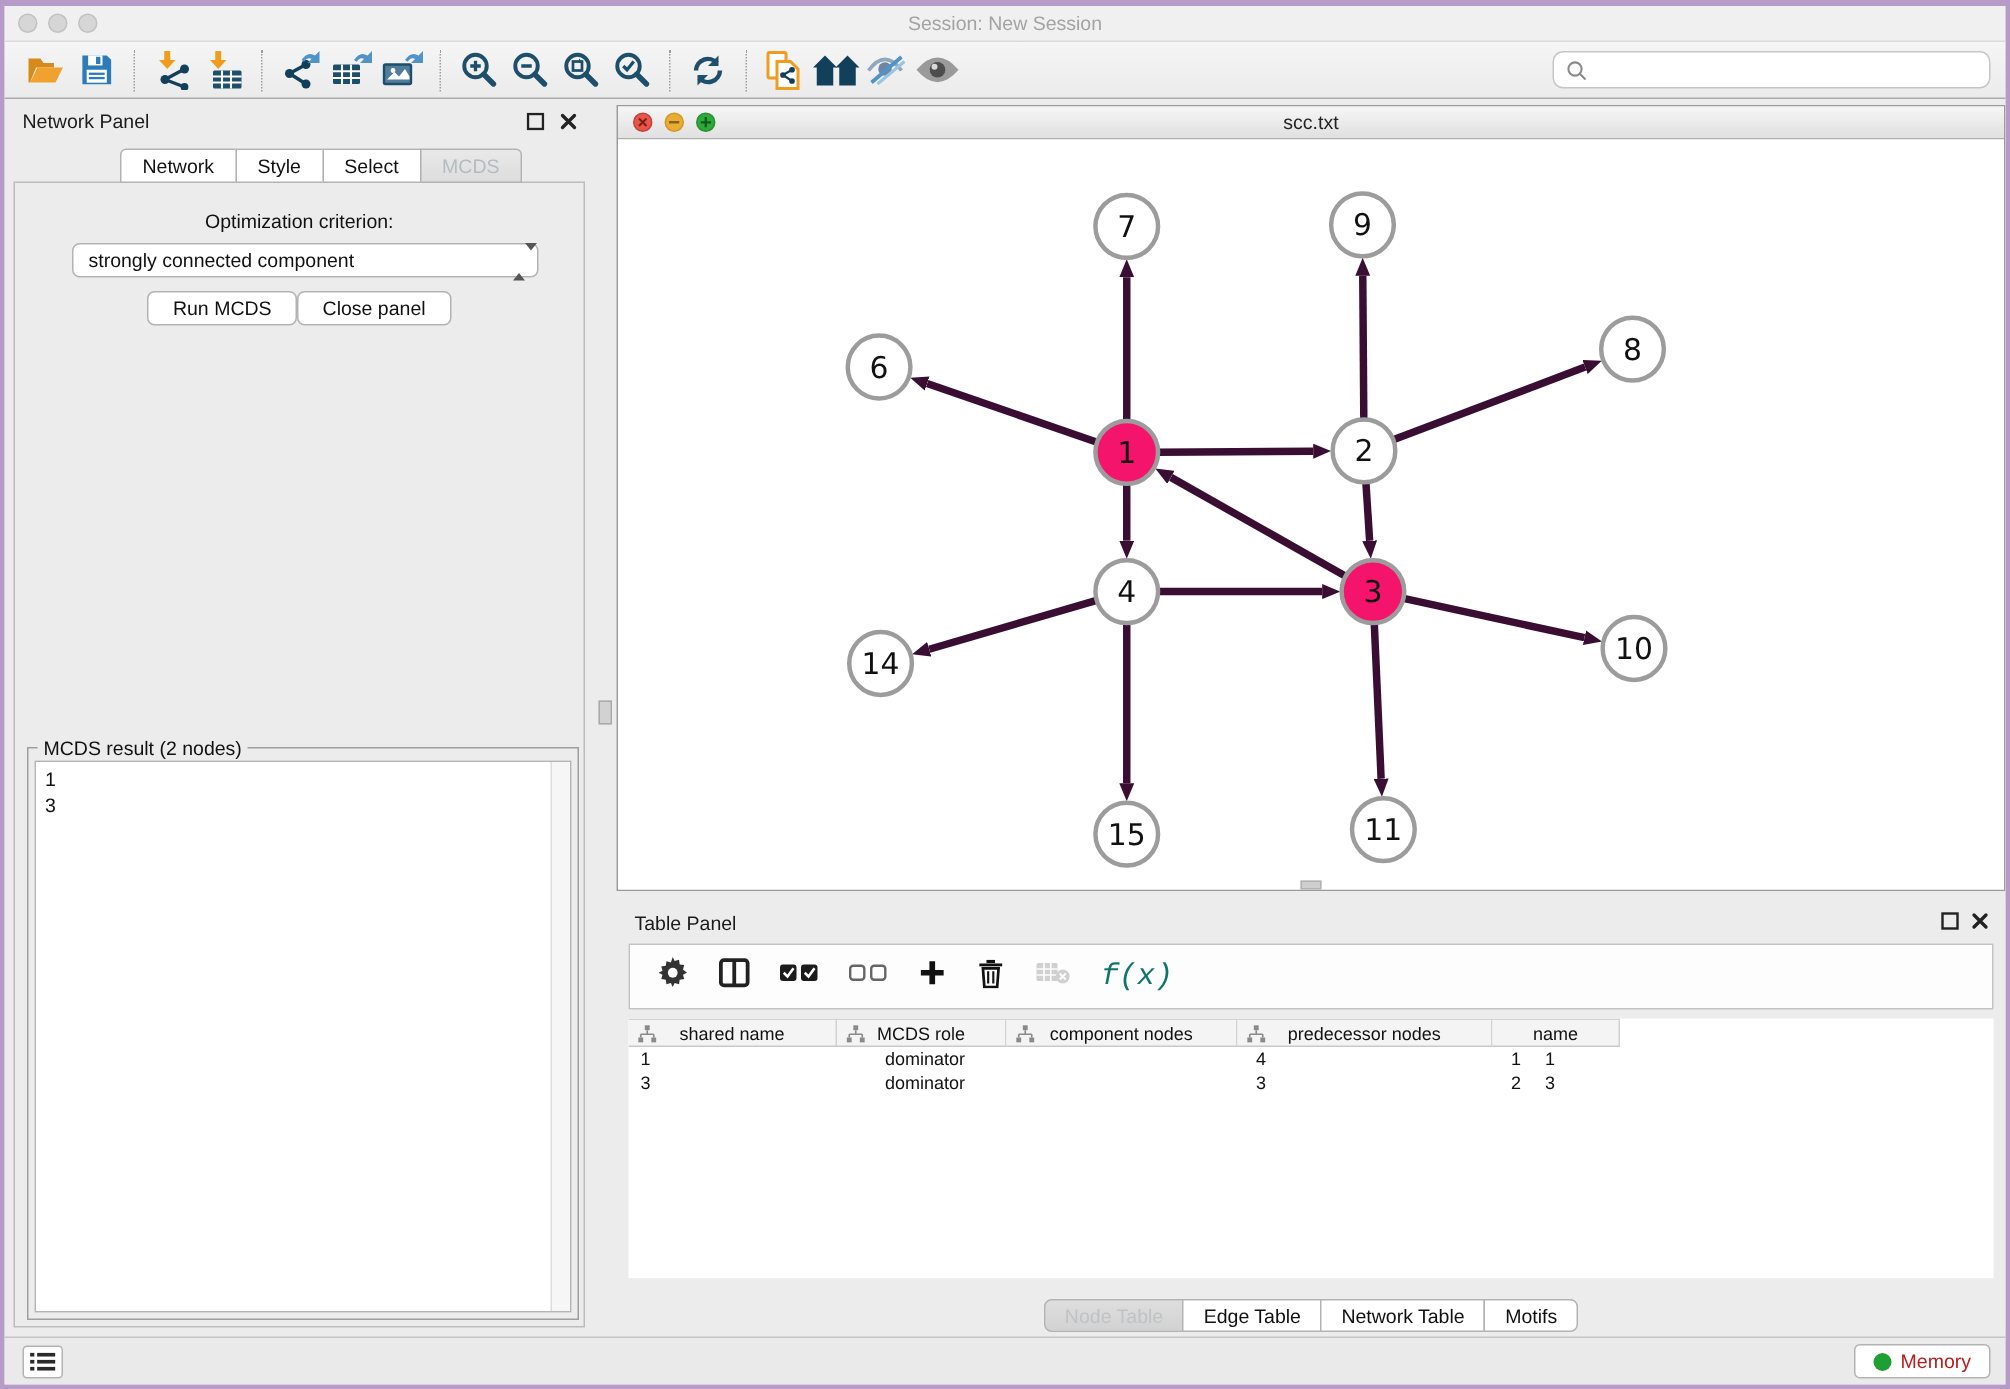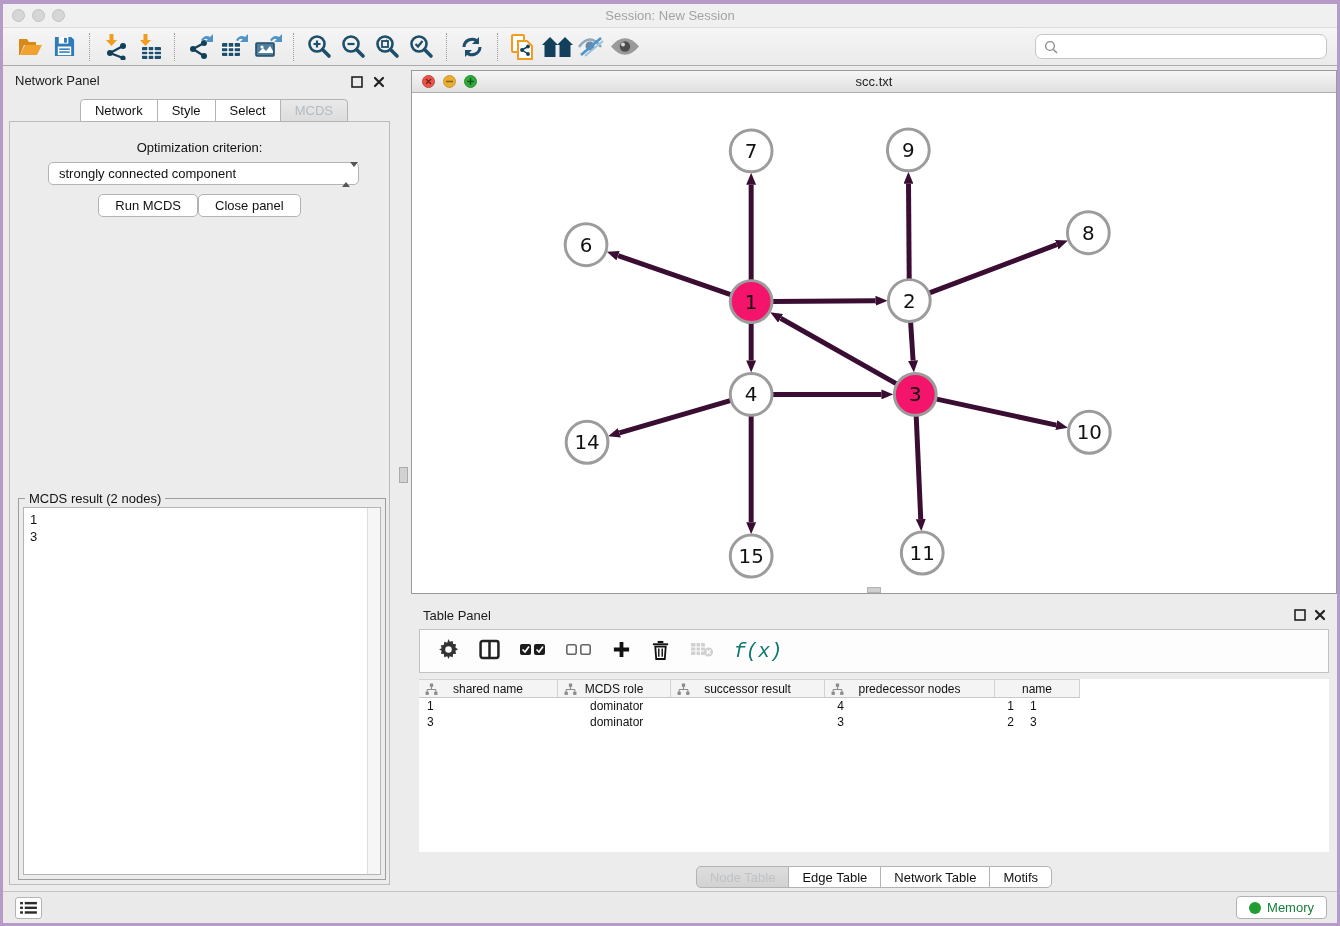--- a/index.html
+++ b/index.html
@@ -111,21 +111,21 @@
   .tp-tabs .tab.sel-gray { background:linear-gradient(#dedede,#d2d2d2); color:#bfc3c5; border-radius:5px 0 0 5px; }
 
   
   .statusbar { position:absolute; left:0; right:0; bottom:0; height:32px; background:#eaeaea;
                border-top:1px solid #c5c5c5; }
   .list-btn { position:absolute; left:12px; top:5px; width:27px; height:22px; background:#fff;
               border:1px solid #b3b3b3; border-radius:3px; display:flex; align-items:center;
               justify-content:center; cursor:pointer; }
   .memory-btn { position:absolute; right:10px; top:4px; height:23px; background:#fff;
                 border:1px solid #b3b3b3; border-radius:4px; display:flex; align-items:center;
-                gap:6px; padding:0 12px; font-size:13px; color:#15803d; cursor:pointer; }
+                gap:6px; padding:0 12px; font-size:13px; color:#b91c1c; cursor:pointer; }
   .mem-dot { width:12px; height:12px; border-radius:50%; background:#1f9e33; }
   .grayed { opacity:.45; }
   .fx { font-family:Liberation Mono, monospace; font-style:italic; font-size:20px; color:#0f766e; }
 </style>
 </head>
 <body>
 
 <div class="app">
 
   <div class="titlebar">
@@ -486,21 +486,21 @@
                 </svg></span>
             <span>MCDS role</span>
           </div>
           <div class="th c2">
             <span class="tree-ic"><svg width="13" height="13" viewBox="0 0 12 12">
                   <rect x="4.5" y="0.5" width="3" height="3" fill="#8a8a8a"></rect>
                   <path d="M6 3.5v2.5M2 6h8M2 6v2M10 6v2" stroke="#8a8a8a" fill="none"></path>
                   <rect x="0.5" y="8" width="3" height="3" fill="#8a8a8a"></rect>
                   <rect x="8.5" y="8" width="3" height="3" fill="#8a8a8a"></rect>
                 </svg></span>
-            <span>successor result</span>
+            <span>component nodes</span>
           </div>
           <div class="th c3">
             <span class="tree-ic"><svg width="13" height="13" viewBox="0 0 12 12">
                   <rect x="4.5" y="0.5" width="3" height="3" fill="#8a8a8a"></rect>
                   <path d="M6 3.5v2.5M2 6h8M2 6v2M10 6v2" stroke="#8a8a8a" fill="none"></path>
                   <rect x="0.5" y="8" width="3" height="3" fill="#8a8a8a"></rect>
                   <rect x="8.5" y="8" width="3" height="3" fill="#8a8a8a"></rect>
                 </svg></span>
             <span>predecessor nodes</span>
           </div>

